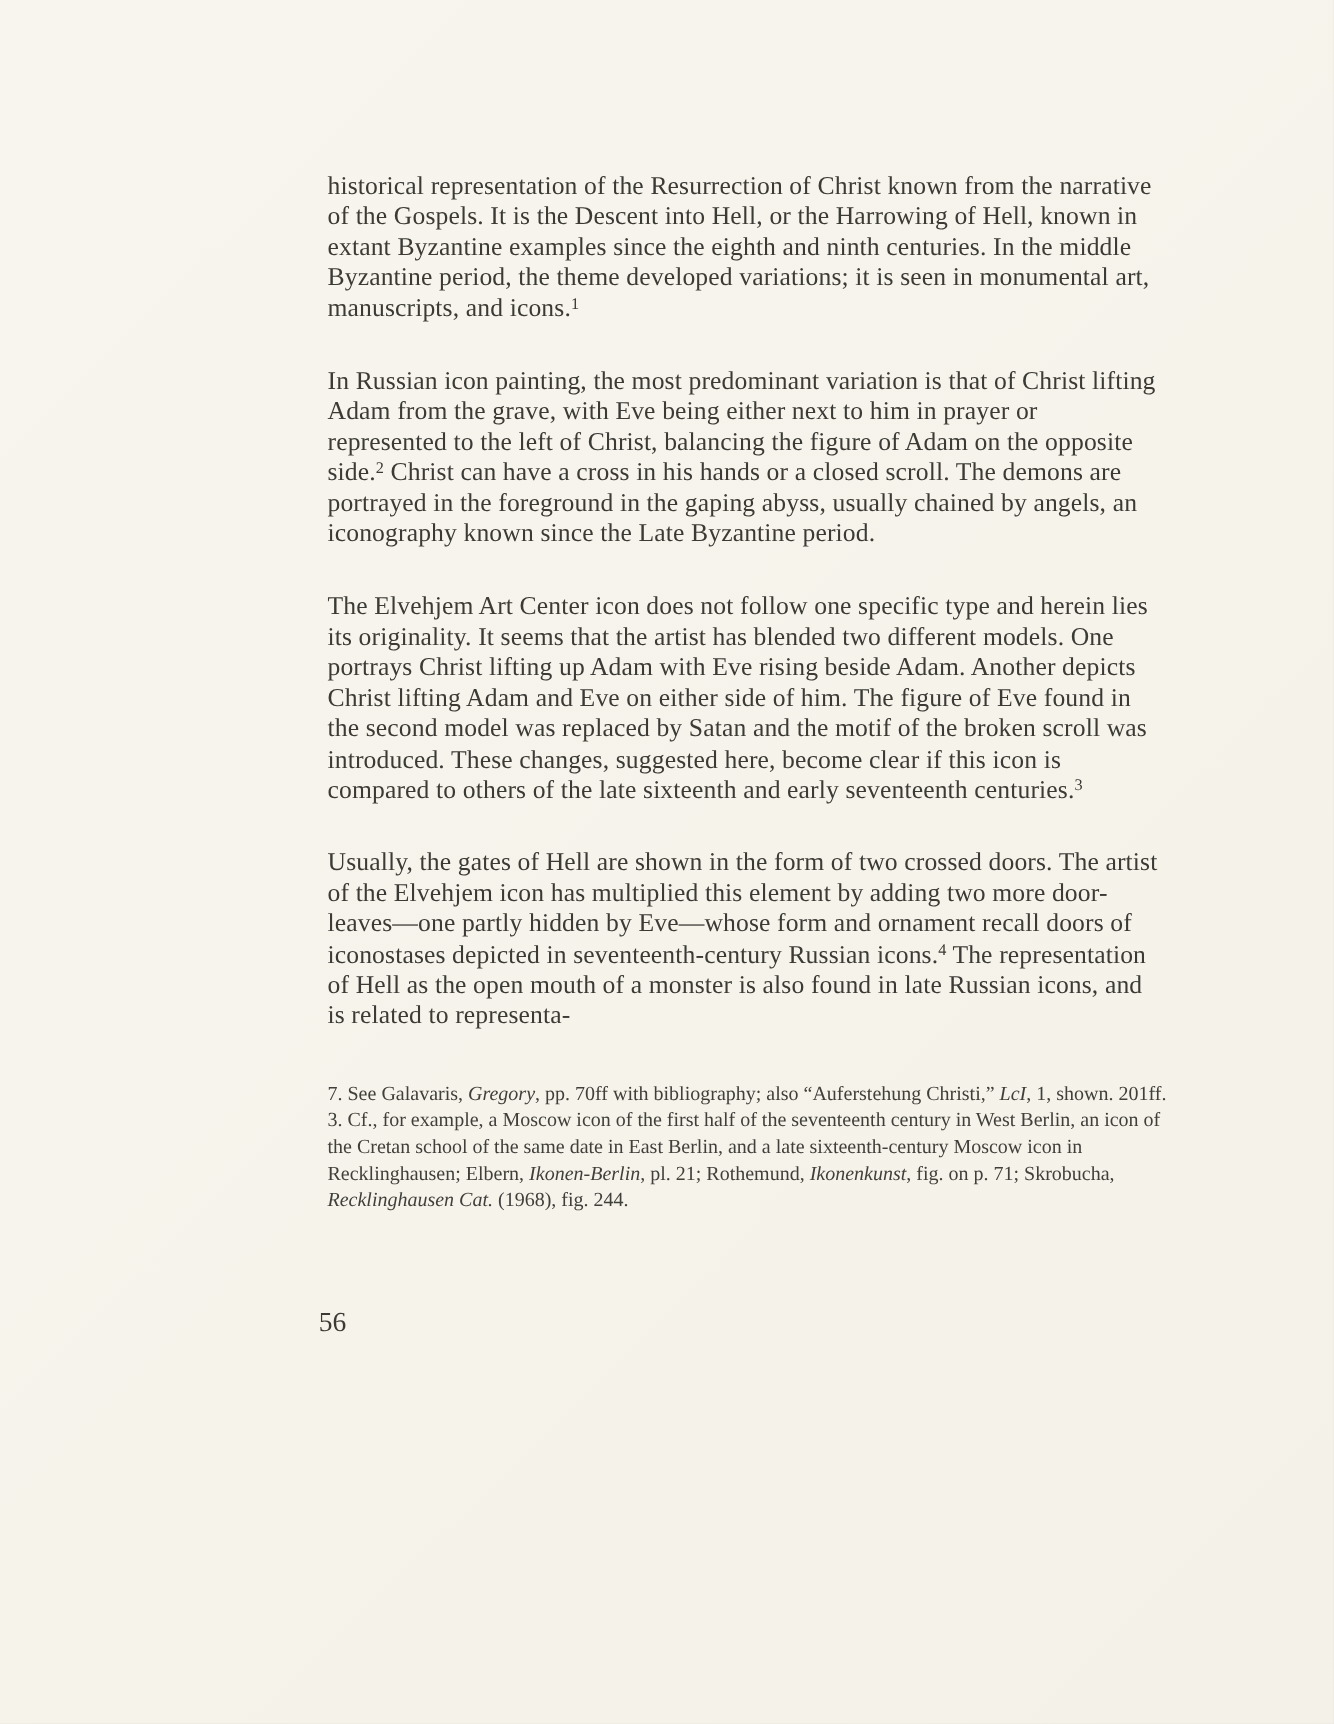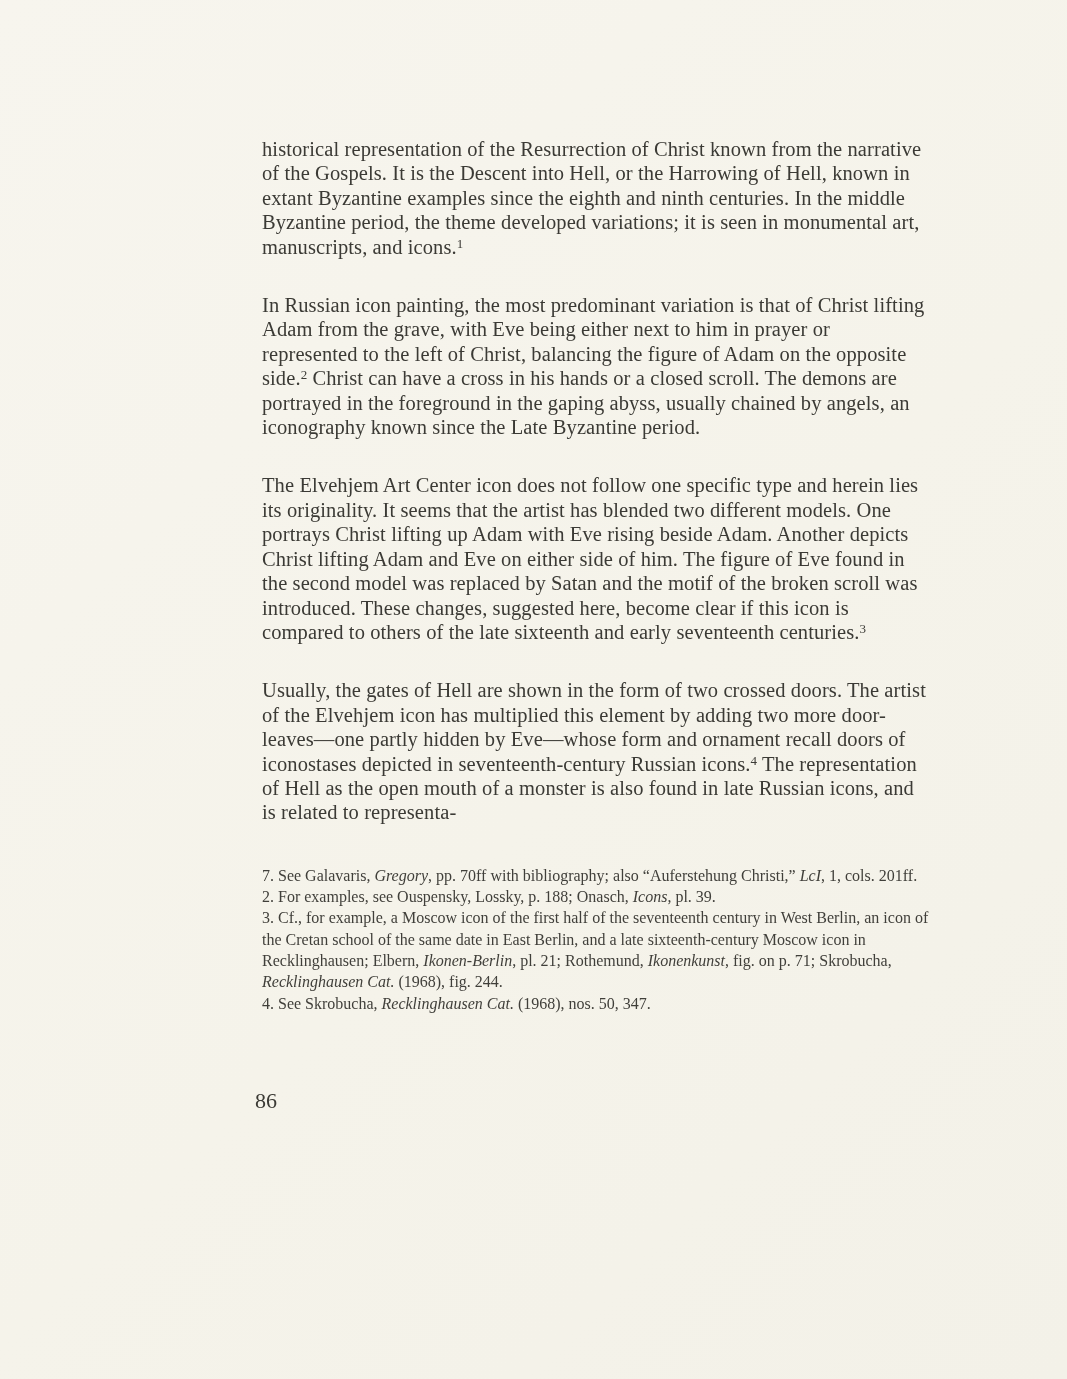--- a/index.html
+++ b/index.html
@@ -61,26 +61,24 @@
     <p class="body-para"><span>historical representation of the Resurrection of Christ known from the narrative of the Gospels. It is the Descent into Hell, or the Harrowing of Hell, known in extant Byzantine examples since the eighth and ninth centuries. In the middle Byzantine period, the theme developed variations; it is seen in monumental art, manuscripts, and icons.</span><sup>1</sup></p>
 
     <p class="body-para"><span>In Russian icon painting, the most predominant variation is that of Christ lifting Adam from the grave, with Eve being either next to him in prayer or represented to the left of Christ, balancing the figure of Adam on the opposite side.</span><sup>2</sup><span> Christ can have a cross in his hands or a closed scroll. The demons are portrayed in the foreground in the gaping abyss, usually chained by angels, an iconography known since the Late Byzantine period.</span></p>
 
     <p class="body-para"><span>The Elvehjem Art Center icon does not follow one specific type and herein lies its originality. It seems that the artist has blended two different models. One portrays Christ lifting up Adam with Eve rising beside Adam. Another depicts Christ lifting Adam and Eve on either side of him. The figure of Eve found in the second model was replaced by Satan and the motif of the broken scroll was introduced. These changes, suggested here, become clear if this icon is compared to others of the late sixteenth and early seventeenth centuries.</span><sup>3</sup></p>
 
     <p class="body-para"><span>Usually, the gates of Hell are shown in the form of two crossed doors. The artist of the Elvehjem icon has multiplied this element by adding two more door-leaves—one partly hidden by Eve—whose form and ornament recall doors of iconostases depicted in seventeenth-century Russian icons.</span><sup>4</sup><span> The representation of Hell as the open mouth of a monster is also found in late Russian icons, and is related to representa-</span></p>
 
     <div class="footnotes">
 
-      <p class="footnote"><span>7. See Galavaris, </span><i>Gregory</i><span>, pp. 70ff with bibliography; also “Auferstehung Christi,” </span><i>LcI</i><span>, 1, cols. 201ff.</span></p>
+      <p class="footnote"><span>7. See Galavaris, </span><i>Gregory</i><span>, pp. 70ff with bibliography; also “Auferstehung Christi,” </span><i>LcI</i><span>, 1, shown. 201ff.</span></p>
 
-      <p class="footnote"><span>2. For examples, see Ouspensky, Lossky, p. 188; Onasch, </span><i>Icons</i><span>, pl. 39.</span></p>
 
       <p class="footnote"><span>3. Cf., for example, a Moscow icon of the first half of the seventeenth century in West Berlin, an icon of the Cretan school of the same date in East Berlin, and a late sixteenth-century Moscow icon in Recklinghausen; Elbern, </span><i>Ikonen-Berlin</i><span>, pl. 21; Rothemund, </span><i>Ikonenkunst</i><span>, fig. on p. 71; Skrobucha, </span><i>Recklinghausen Cat.</i><span> (1968), fig. 244.</span></p>
 
-      <p class="footnote"><span>4. See Skrobucha, </span><i>Recklinghausen Cat.</i><span> (1968), nos. 50, 347.</span></p>
 
     </div>
 
-    <div class="page-number">86</div>
+    <div class="page-number">56</div>
 
   </div>
 </div>
 
 </body></html>

